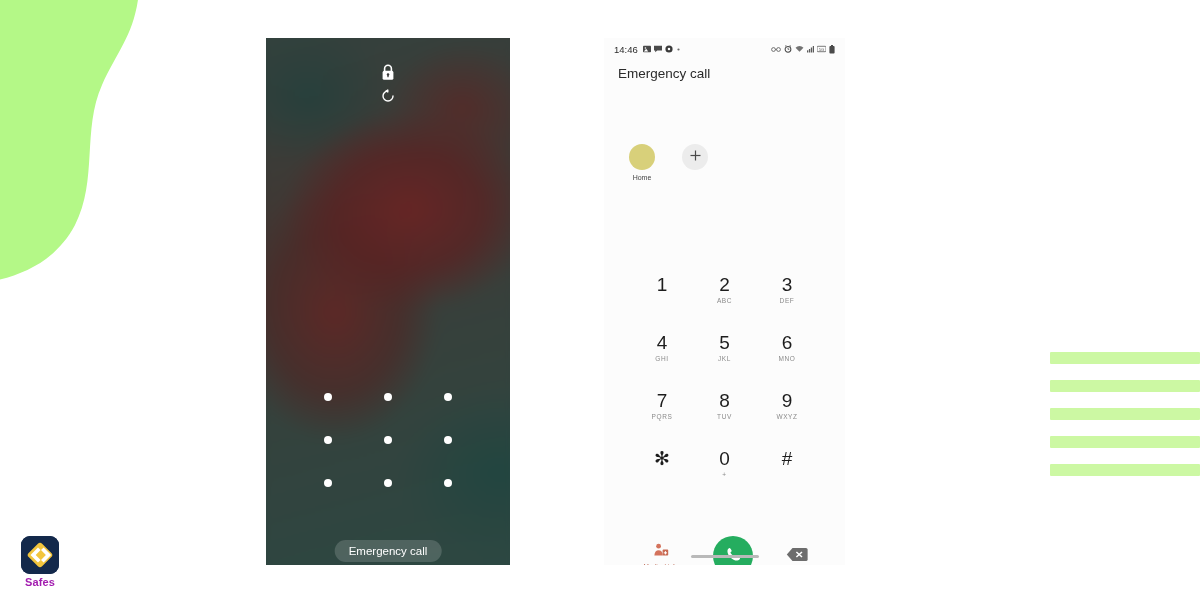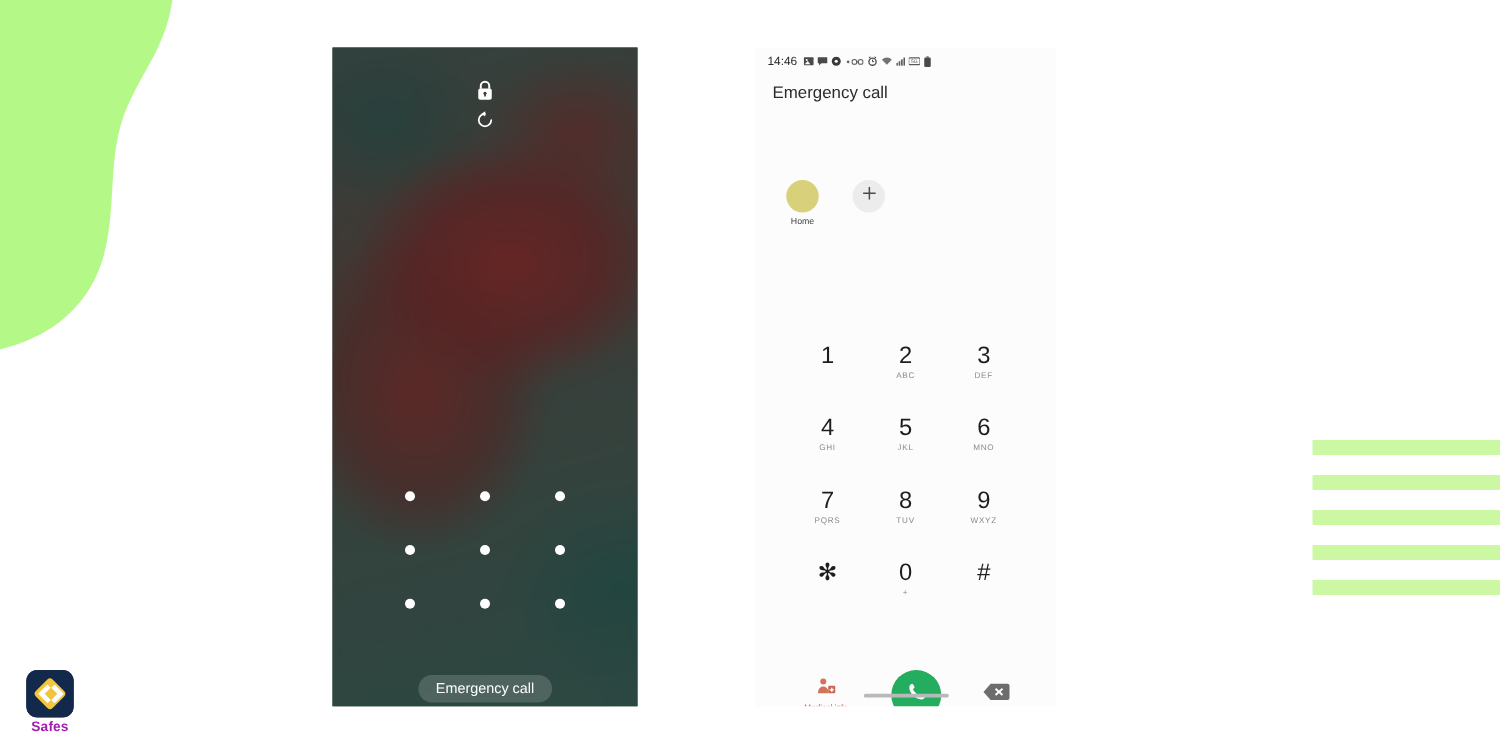--- a/index.html
+++ b/index.html
@@ -148,20 +148,21 @@
 
   
   .statusbar {
     position: absolute;
     top: 0;
     left: 0;
     right: 0;
     height: 22px;
     display: flex;
     align-items: center;
+    justify-content: space-between;
     padding: 0 10px;
     font-size: 9px;
     color: #333;
   }
   .sb-left, .sb-right {
     display: flex;
     align-items: center;
     gap: 3px;
   }
   .sb-time { font-size: 9.5px; color: #2b2b2b; margin-right: 2px; }

